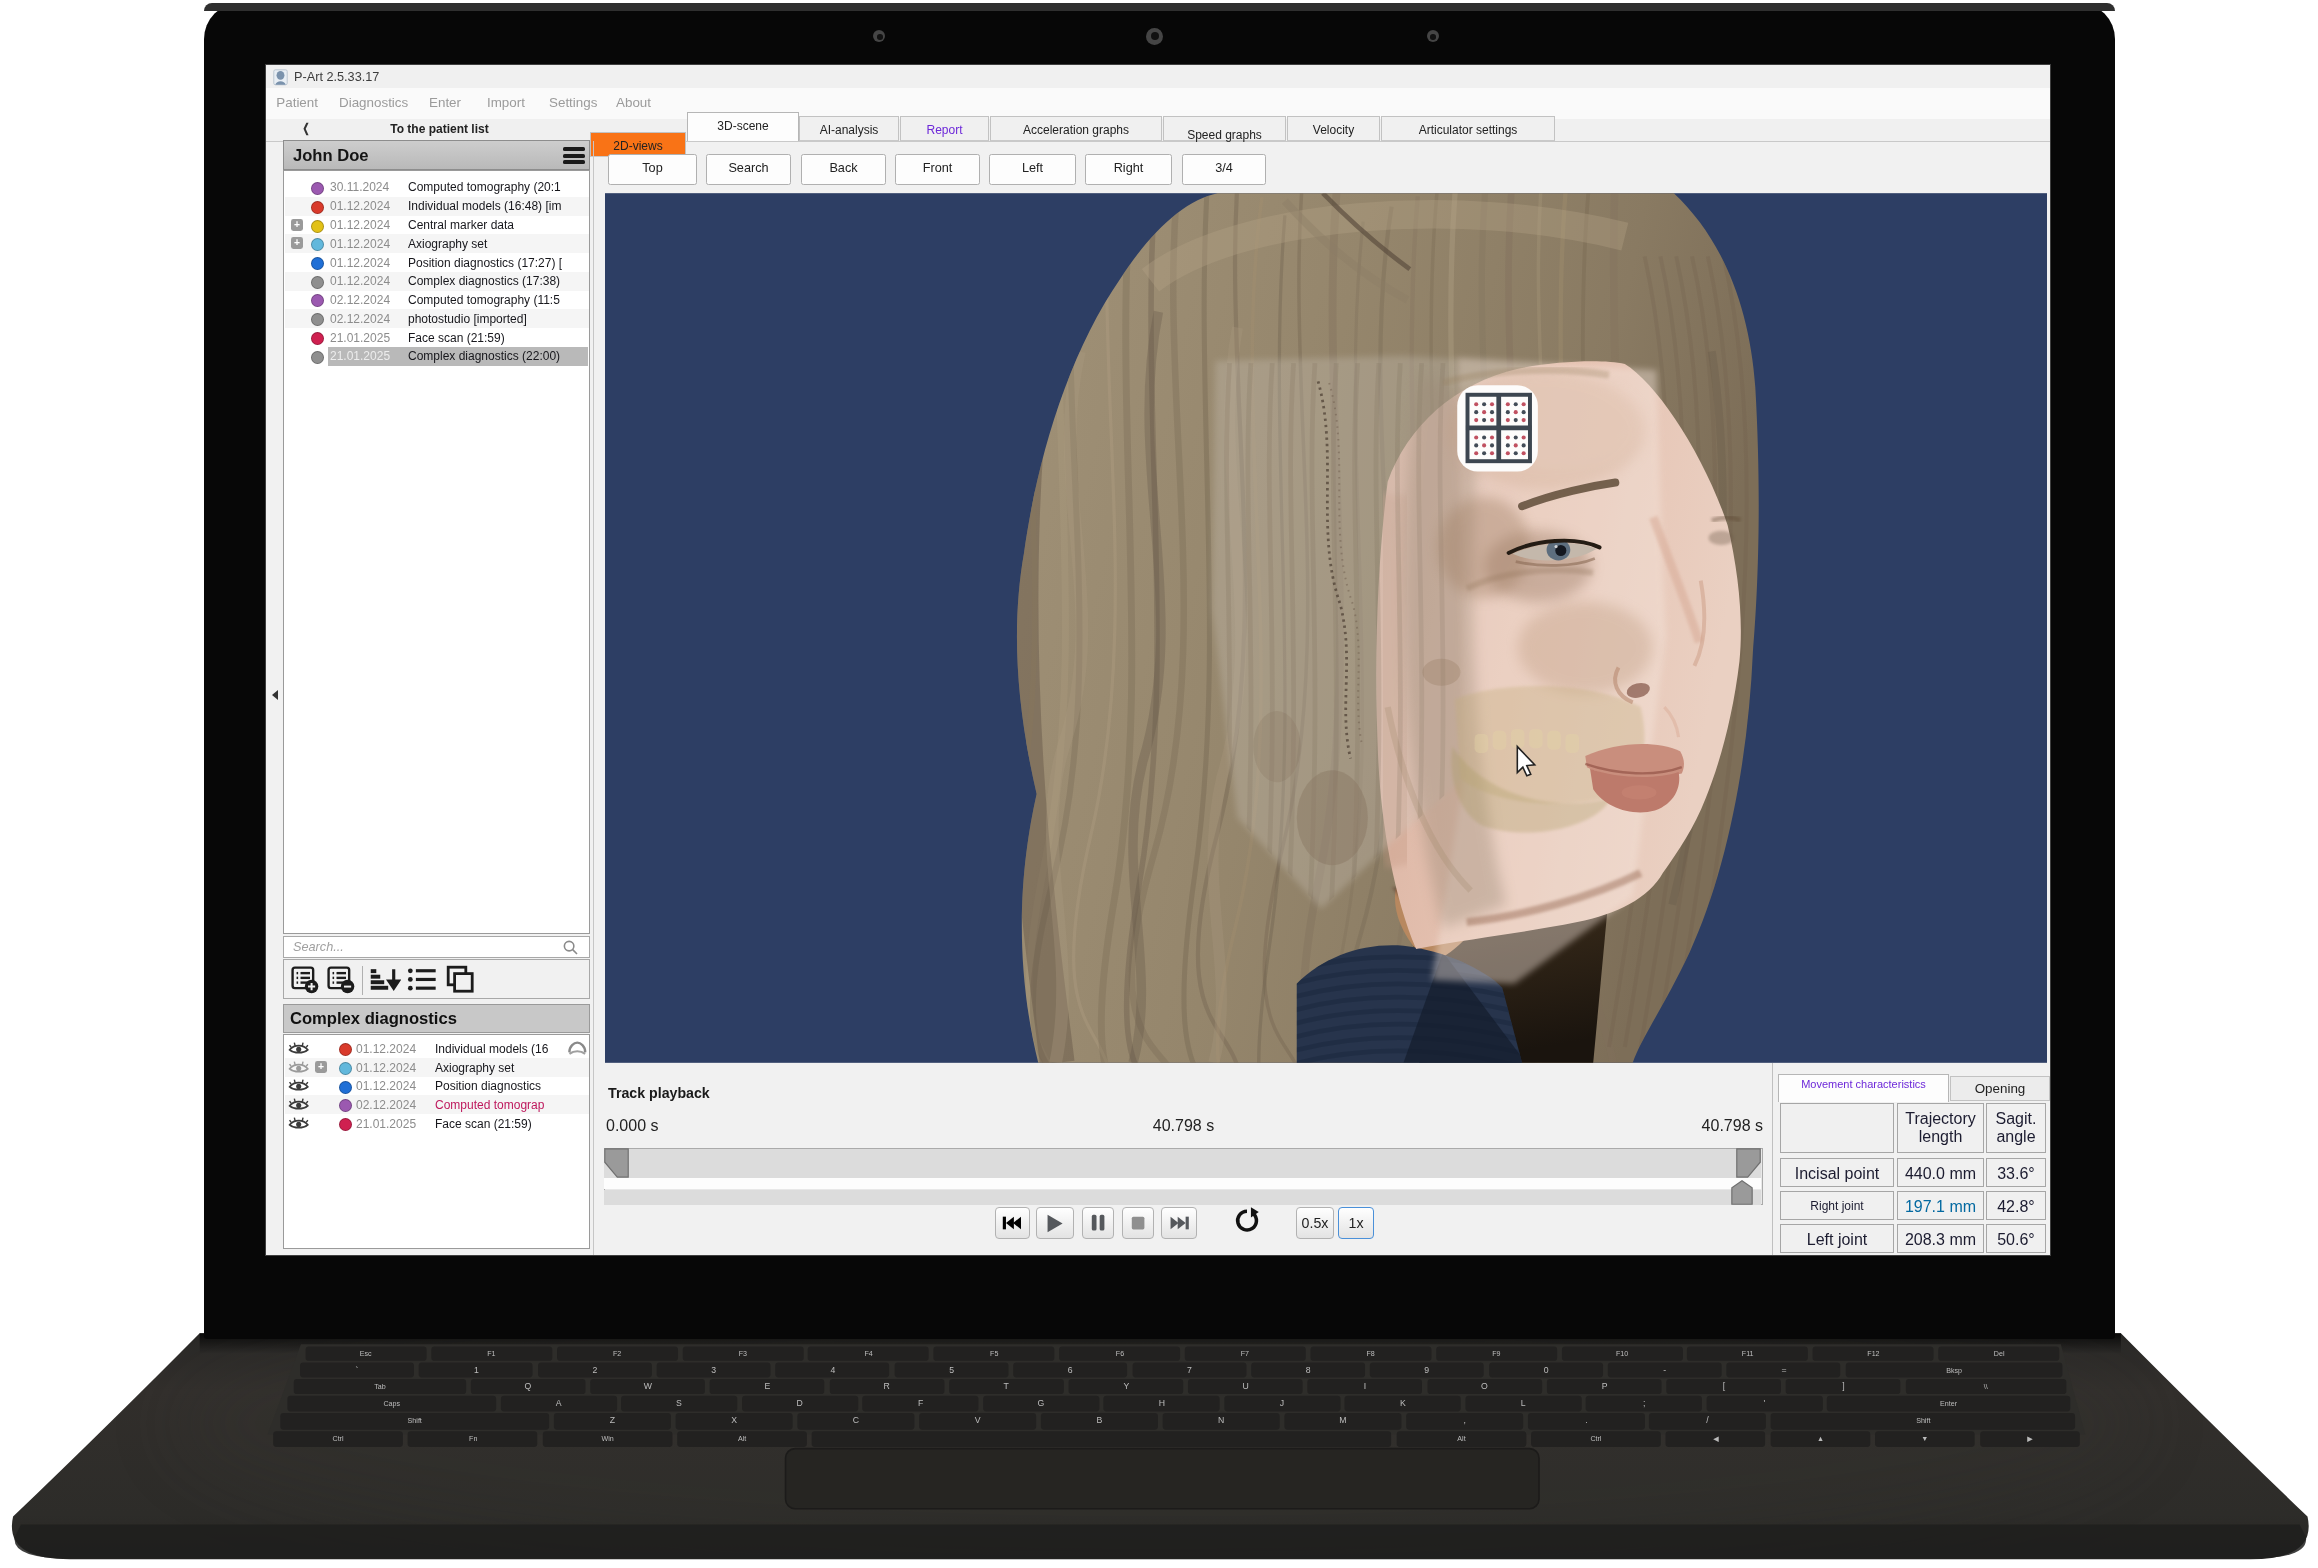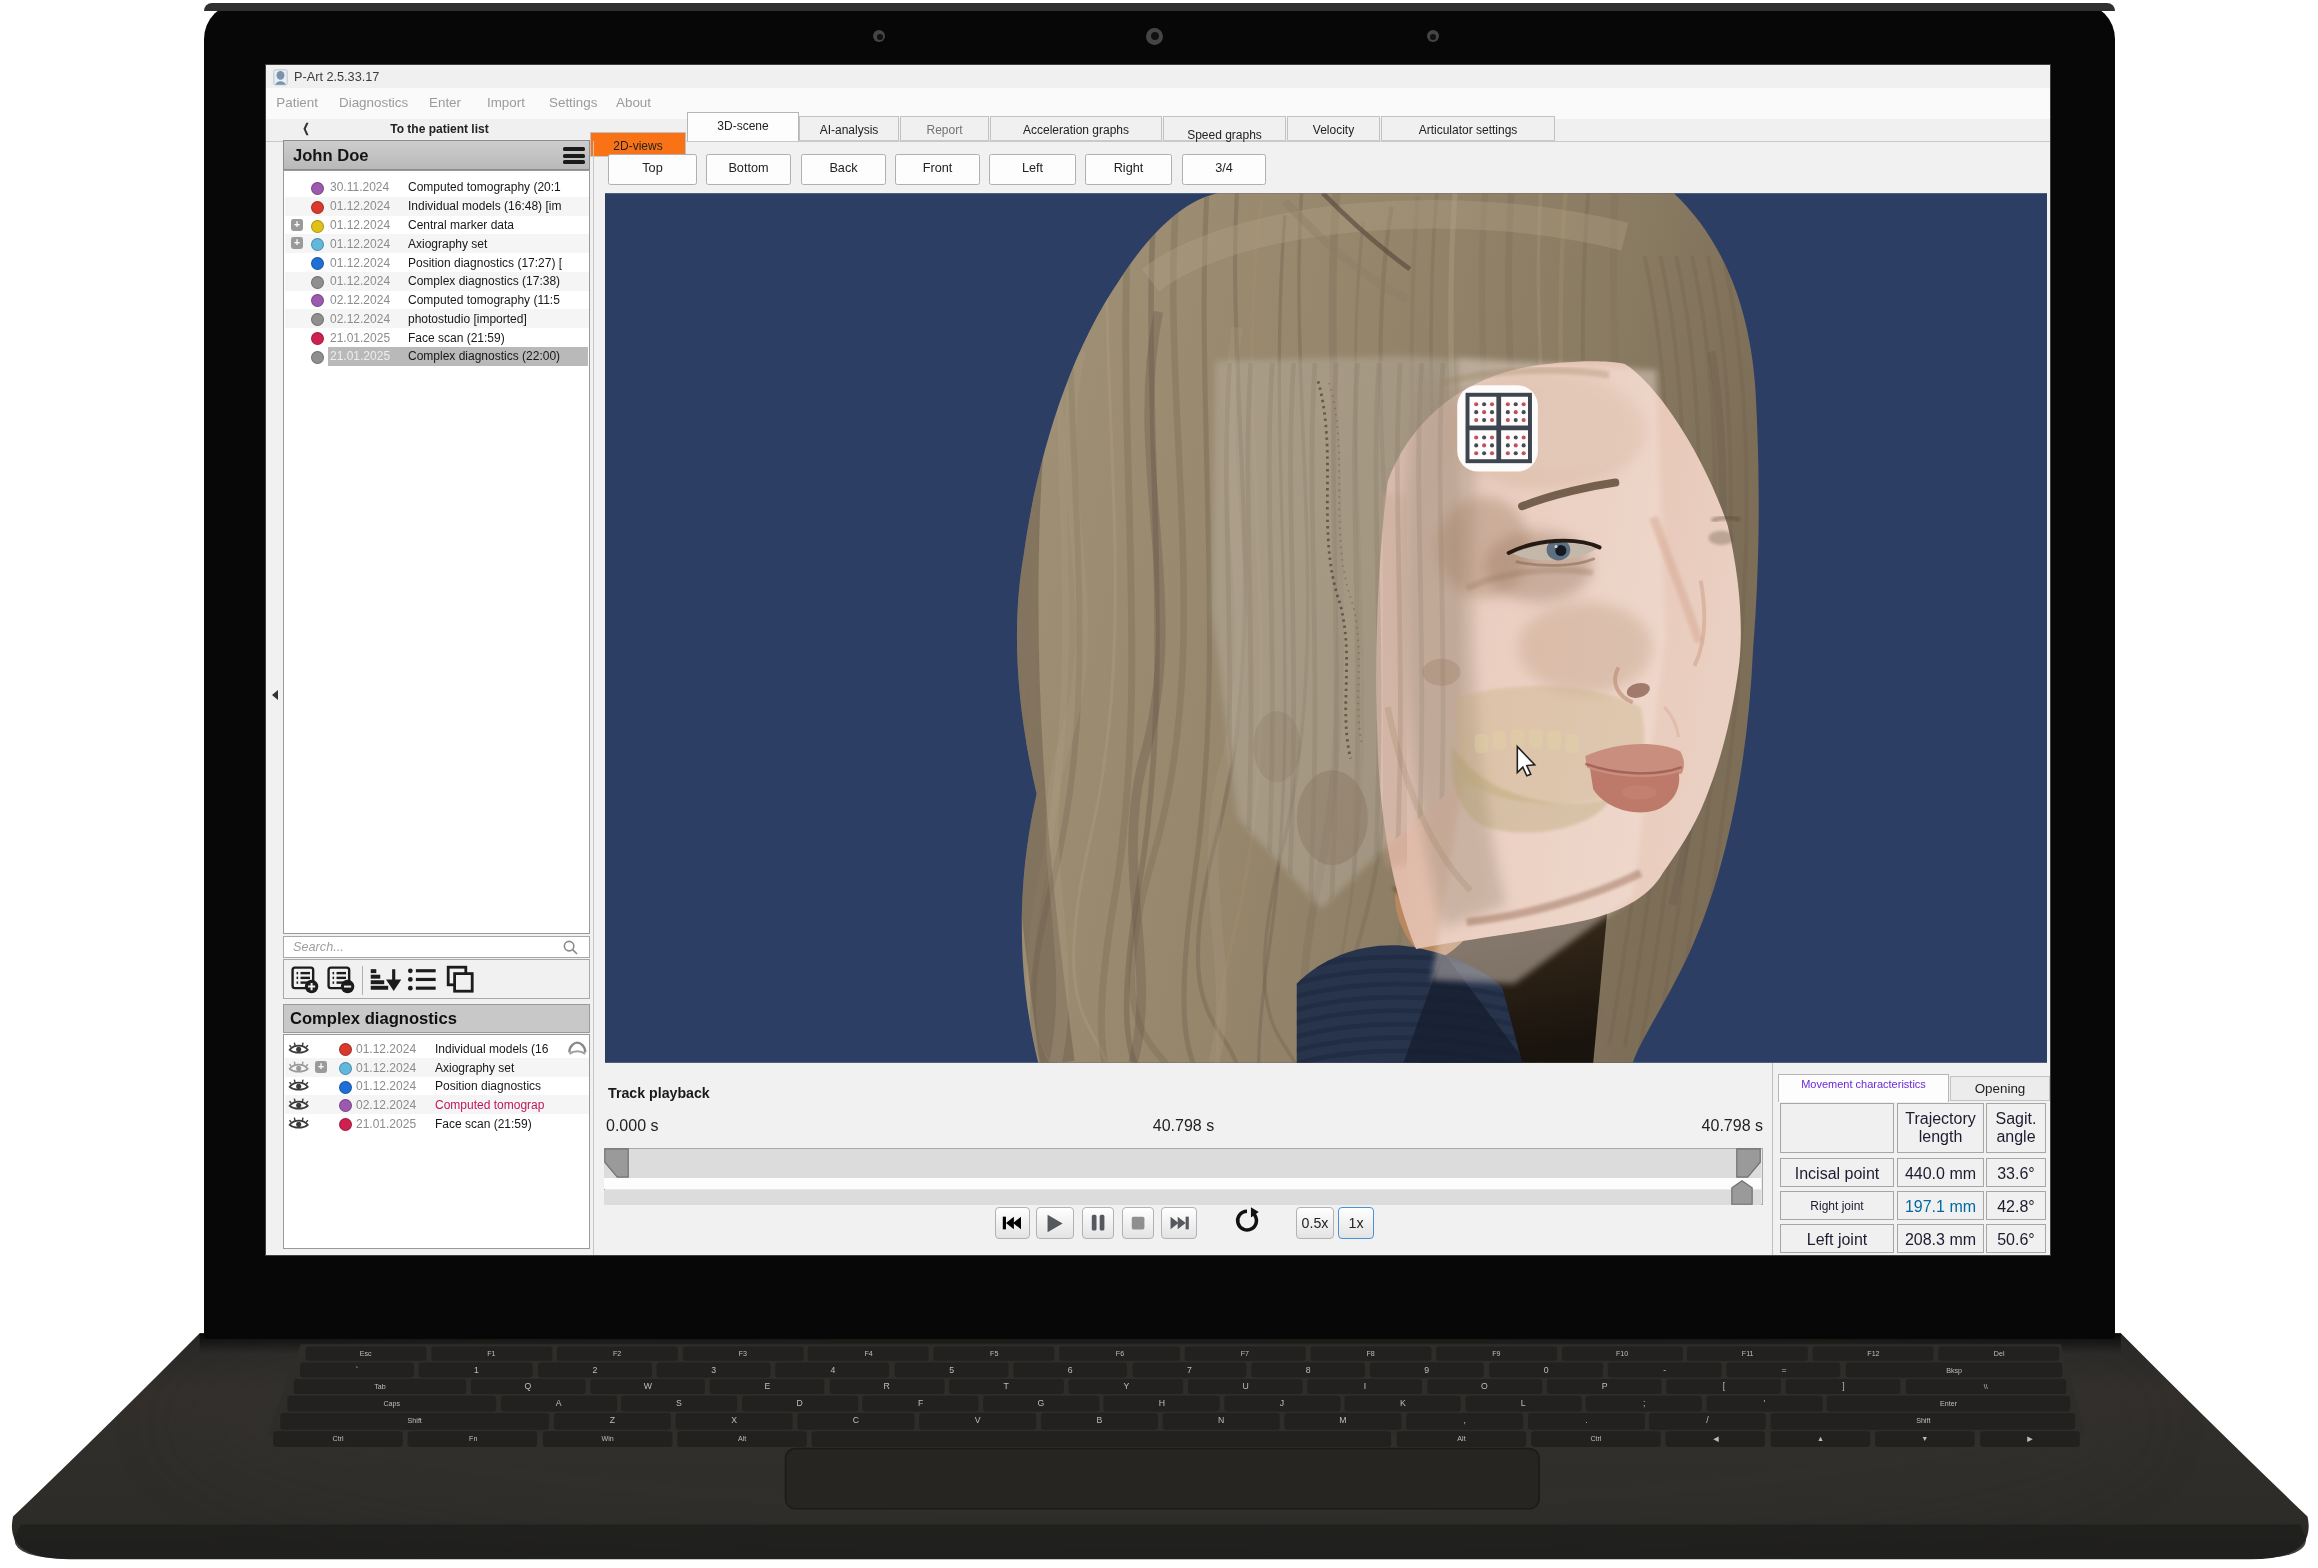--- a/index.html
+++ b/index.html
@@ -209,21 +209,21 @@
     <div class="abs" style="left:163px;top:30px;font-size:13.4px;color:#9b9b9b">Enter</div>
     <div class="abs" style="left:221px;top:30px;font-size:13.4px;color:#9b9b9b">Import</div>
     <div class="abs" style="left:283px;top:30px;font-size:13.4px;color:#9b9b9b">Settings</div>
     <div class="abs" style="left:350px;top:30px;font-size:13.4px;color:#9b9b9b">About</div>
     <div class="abs" style="left:0;top:54px;width:1784px;height:22px;background:#f0f0f0;border-bottom:0.8px solid #c9c9c9"></div>
     <div class="abs" style="left:35px;top:56px;font-size:12px;color:#333;font-weight:bold;transform:scaleX(0.7)">❮</div>
     <div class="abs" style="left:47px;top:57px;width:253px;text-align:center;font-size:12px;font-weight:bold;color:#222">To the patient list</div>
     <div class="abs" style="left:324px;top:67px;width:96px;height:24.5px;background:#f97316;border:0.8px solid #c2c2c2;border-bottom:0.8px solid #c9c9c9;box-sizing:border-box;text-align:center;font-size:12px;color:#222;padding-top:5.5px">2D-views</div>
     <div class="abs" style="left:421px;top:47px;width:112px;height:28.5px;background:#fdfdfd;border:0.8px solid #b6b6b6;border-bottom:none;z-index:3;box-sizing:border-box;text-align:center;font-size:12px;color:#222;padding-top:5.5px">3D-scene</div>
     <div class="abs" style="left:533px;top:51px;width:100px;height:24.5px;background:#f0f0f0;border:0.8px solid #c2c2c2;border-bottom:0.8px solid #c9c9c9;box-sizing:border-box;text-align:center;font-size:12px;color:#222;padding-top:5.5px">AI-analysis</div>
-    <div class="abs" style="left:634px;top:51px;width:89px;height:24.5px;background:#f0f0f0;border:0.8px solid #c2c2c2;border-bottom:0.8px solid #c9c9c9;box-sizing:border-box;text-align:center;font-size:12px;color:#737373;padding-top:5.5px">Report</div>
+    <div class="abs" style="left:634px;top:51px;width:89px;height:24.5px;background:#f0f0f0;border:0.8px solid #c2c2c2;border-bottom:0.8px solid #c9c9c9;box-sizing:border-box;text-align:center;font-size:12px;color:#6d28d9;padding-top:5.5px">Report</div>
     <div class="abs" style="left:724px;top:51px;width:172px;height:24.5px;background:#f0f0f0;border:0.8px solid #c2c2c2;border-bottom:0.8px solid #c9c9c9;box-sizing:border-box;text-align:center;font-size:12px;color:#222;padding-top:5.5px">Acceleration graphs</div>
     <div class="abs" style="left:897px;top:51px;width:123px;height:24.5px;background:#f0f0f0;border:0.8px solid #c2c2c2;border-bottom:0.8px solid #c9c9c9;box-sizing:border-box;text-align:center;font-size:12px;color:#222;padding-top:11px">Speed graphs</div>
     <div class="abs" style="left:1021px;top:51px;width:93px;height:24.5px;background:#f0f0f0;border:0.8px solid #c2c2c2;border-bottom:0.8px solid #c9c9c9;box-sizing:border-box;text-align:center;font-size:12px;color:#222;padding-top:5.5px">Velocity</div>
     <div class="abs" style="left:1115px;top:51px;width:174px;height:24.5px;background:#f0f0f0;border:0.8px solid #c2c2c2;border-bottom:0.8px solid #c9c9c9;box-sizing:border-box;text-align:center;font-size:12px;color:#222;padding-top:5.5px">Articulator settings</div>
     <div class="abs" style="left:6.3px;top:625px;width:0;height:0;border-right:6.3px solid #333;border-top:5.5px solid transparent;border-bottom:5.5px solid transparent"></div>
     <div class="abs" style="left:17.4px;top:75px;width:307px;height:30px;background:linear-gradient(#cdcdcd,#b9b9b9);border:0.8px solid #8d8d8d;box-sizing:border-box"></div>
     <div class="abs" style="left:27px;top:81px;font-size:16.6px;font-weight:bold;color:#151515">John Doe</div>
     <div class="abs" style="left:297px;top:82px;width:22px;height:3.6px;background:#1a1a1a;border-radius:1.6px"></div>
     <div class="abs" style="left:297px;top:89px;width:22px;height:3.6px;background:#1a1a1a;border-radius:1.6px"></div>
     <div class="abs" style="left:297px;top:95px;width:22px;height:3.6px;background:#1a1a1a;border-radius:1.6px"></div>
@@ -369,21 +369,21 @@
     <svg class="abs" style="left:22px;top:1051px" width="21.4" height="16" viewBox="0 0 27 20">
       <path d="M2,11 C8,4 19,4 25,11 C19,16 8,16 2,11 Z" fill="none" stroke="#3a3a3a" stroke-width="2"></path>
       <circle cx="13.5" cy="10.5" r="3.2" fill="#3a3a3a"></circle>
       <path d="M4,8 L2,5 M9,6 L8,2 M18,6 L19,2 M23,8 L25,5" stroke="#3a3a3a" stroke-width="1.8"></path>
     </svg>
     <div class="abs" style="left:73px;top:1053px;width:11px;height:11px;border-radius:50%;background:#cf2050;border:0.8px solid rgba(0,0,0,0.25)"></div>
     <div class="abs" style="left:90px;top:1052px;font-size:12px;color:#8c8c8c">21.01.2025</div>
     <div class="abs" style="left:169px;top:1052px;font-size:12px;color:#17171c">Face scan (21:59)</div>
     <div class="abs" style="left:327px;top:76px;width:0.8px;height:1114px;background:#c6c6c6"></div>
     <div class="abs" style="left:342px;top:89px;width:89px;height:31px;background:#fdfdfd;border:0.8px solid #b0b0b0;border-radius:2.4px;box-sizing:border-box;text-align:center;font-size:12.7px;color:#222;padding-top:6.3px">Top</div>
-    <div class="abs" style="left:440px;top:89px;width:85px;height:31px;background:#fdfdfd;border:0.8px solid #b0b0b0;border-radius:2.4px;box-sizing:border-box;text-align:center;font-size:12.7px;color:#222;padding-top:6.3px">Bottom</div>
+    <div class="abs" style="left:440px;top:89px;width:85px;height:31px;background:#fdfdfd;border:0.8px solid #b0b0b0;border-radius:2.4px;box-sizing:border-box;text-align:center;font-size:12.7px;color:#222;padding-top:6.3px">Search</div>
     <div class="abs" style="left:535px;top:89px;width:85px;height:31px;background:#fdfdfd;border:0.8px solid #b0b0b0;border-radius:2.4px;box-sizing:border-box;text-align:center;font-size:12.7px;color:#222;padding-top:6.3px">Back</div>
     <div class="abs" style="left:629px;top:89px;width:85px;height:31px;background:#fdfdfd;border:0.8px solid #b0b0b0;border-radius:2.4px;box-sizing:border-box;text-align:center;font-size:12.7px;color:#222;padding-top:6.3px">Front</div>
     <div class="abs" style="left:723px;top:89px;width:87px;height:31px;background:#fdfdfd;border:0.8px solid #b0b0b0;border-radius:2.4px;box-sizing:border-box;text-align:center;font-size:12.7px;color:#222;padding-top:6.3px">Left</div>
     <div class="abs" style="left:819px;top:89px;width:87px;height:31px;background:#fdfdfd;border:0.8px solid #b0b0b0;border-radius:2.4px;box-sizing:border-box;text-align:center;font-size:12.7px;color:#222;padding-top:6.3px">Right</div>
     <div class="abs" style="left:916px;top:89px;width:84px;height:31px;background:#fdfdfd;border:0.8px solid #b0b0b0;border-radius:2.4px;box-sizing:border-box;text-align:center;font-size:12.7px;color:#222;padding-top:6.3px">3/4</div>
     <svg class="abs" style="left:339px;top:128px" width="1442" height="870" viewBox="0 0 1824 1100">
       <defs>
         <linearGradient id="hairg" x1="0" y1="0" x2="1" y2="0.25">
           <stop offset="0" stop-color="#a09177"></stop>
           <stop offset="0.45" stop-color="#95866c"></stop>

